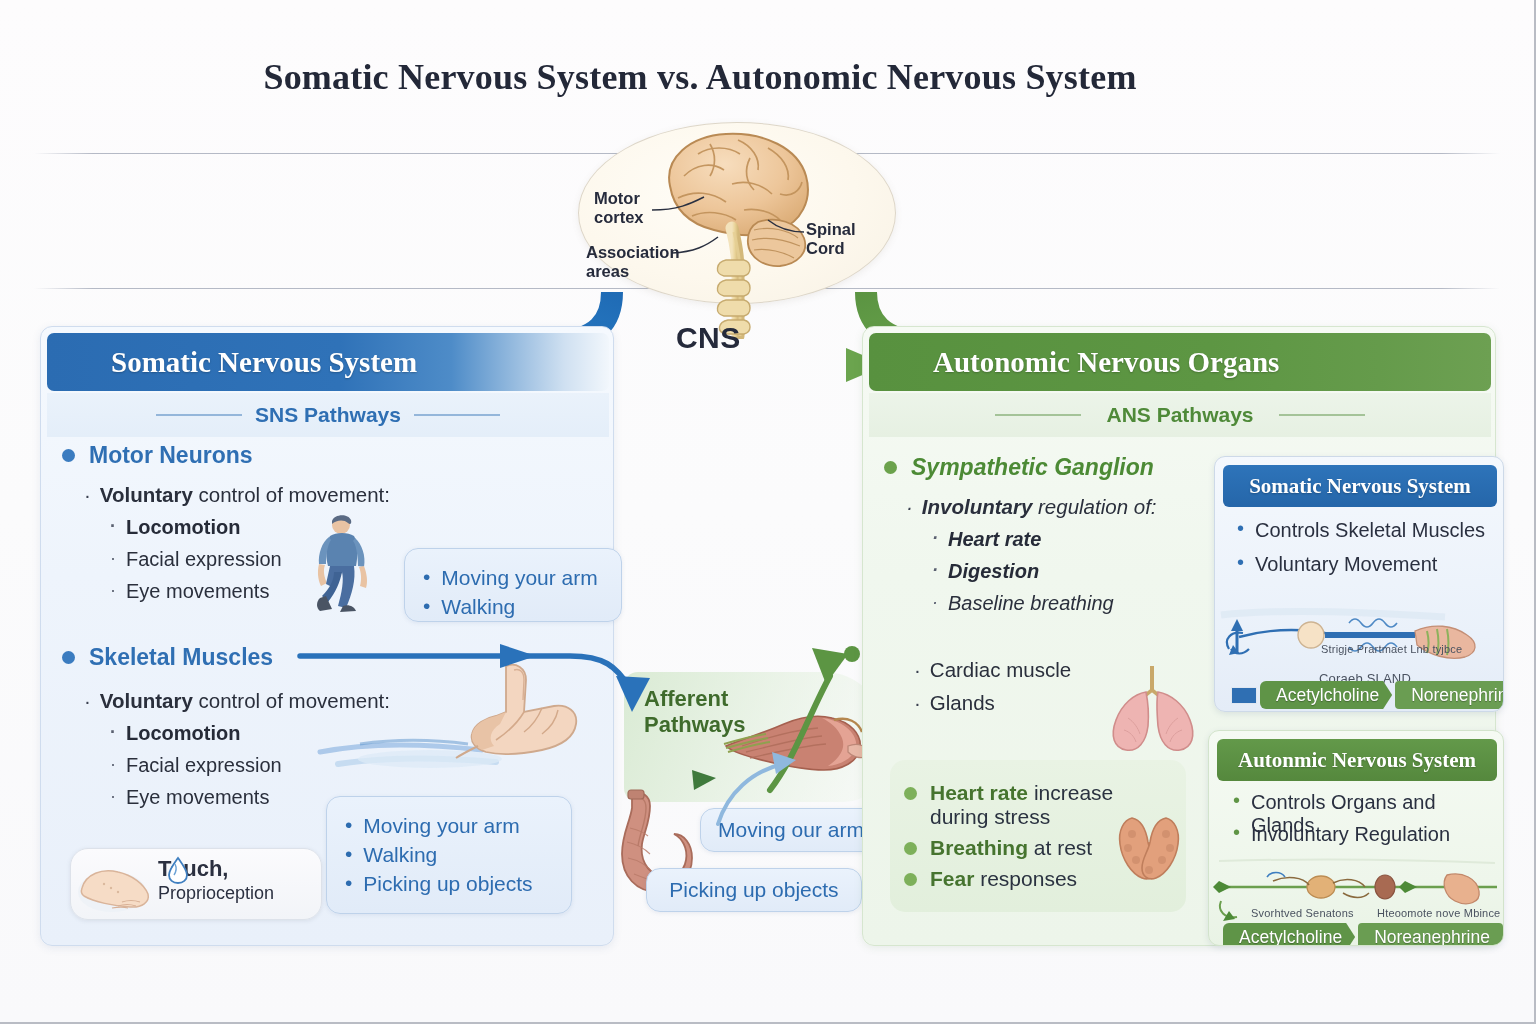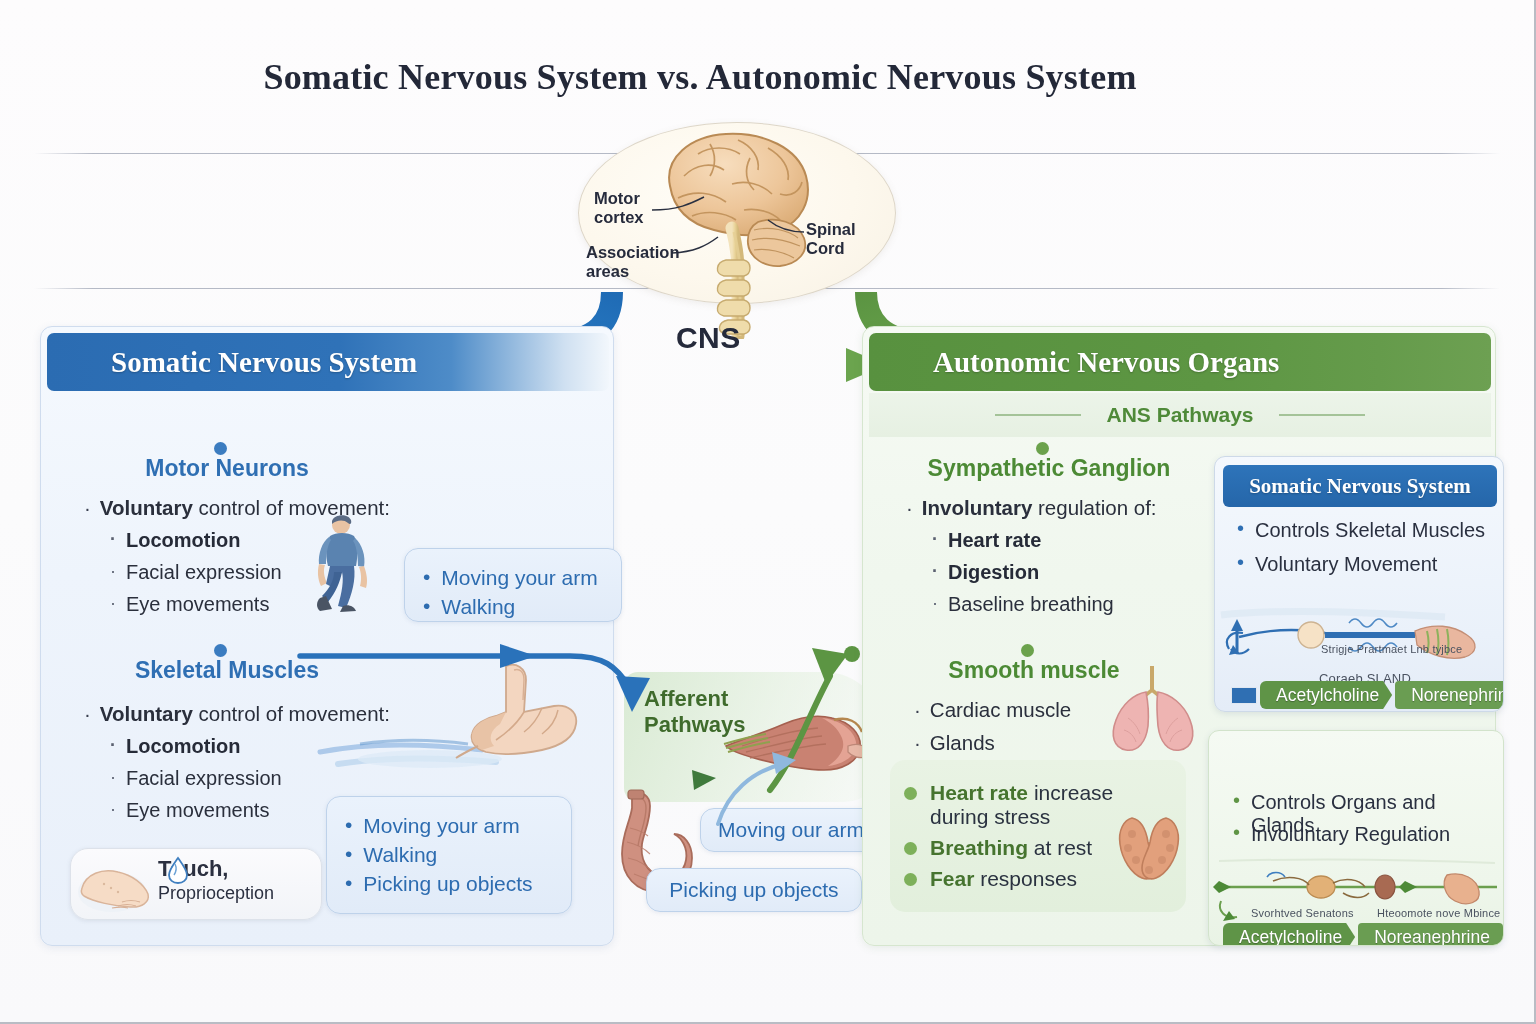--- a/index.html
+++ b/index.html
@@ -110,21 +110,21 @@
   }
   #sns-sub { top: 66px; width: 562px; color: #2f6fb3; background: linear-gradient(180deg,#eaf2fb,#e4eef9); }
   #ans-sub { top: 66px; width: 622px; color: #4f8a39; background: linear-gradient(180deg,#ecf4e9,#e6f0e2); gap: 12px; }
   .sub-band .line { display:inline-block; width: 86px; height: 1.4px; background: currentColor; opacity:.45; margin: 0 13px; }
 
   
   .blk { position: absolute; }
   .h-bullet {
     display: flex; align-items: center;
     font-family: "Liberation Sans", sans-serif;
-    font-weight: bold; font-size: 23px; flex-direction: column;
+    font-weight: bold; font-size: 23px;
   }
   .h-bullet .dot {
     width: 13px; height: 13px; border-radius: 50%;
     margin-right: 14px; flex: none;
   }
   .sns-color { color: #2f6fb3; }
   .sns-dot   { background: #3b7cc0; }
   .ans-color { color: #4c8a35; }
   .ans-dot   { background: #6ba24c; }
 
@@ -374,20 +374,25 @@
     <path d="M612 292 C612 322 596 340 556 342 L470 342" stroke="url(#blueArcG)" stroke-width="22" fill="none" stroke-linecap="butt"></path>
 
     <path d="M866 292 C866 322 884 340 922 342 L1010 342" stroke="url(#greenArcG)" stroke-width="22" fill="none" stroke-linecap="butt"></path>
 
     <path d="M484 365 L852 365" stroke="url(#b2gG)" stroke-width="22" fill="none"></path>
     <path d="M846 348 L886 365 L846 382 Z" fill="#6ba44e"></path>
   </svg>
 
   <div class="panel" id="sns-panel">
     <div class="panel-header" id="sns-header">Somatic Nervous System</div>
+    <div class="sub-band" id="sns-sub">
+      <span class="line"></span>
+      <span>SNS Pathways</span>
+      <span class="line"></span>
+    </div>
   </div>
 
   <div class="blk" style="left:62px; top:442px; width:330px;">
     <div class="h-bullet sns-color">
       <span class="dot sns-dot"></span>
       <span>Motor Neurons</span>
     </div>
     <div class="lvl2" style="margin-left:22px; margin-top:14px;">
       <span class="tick">·</span>
       <span><b>Voluntary</b><span> control of movement:</span></span>
@@ -582,21 +587,21 @@
 
   <div class="panel" id="ans-panel">
     <div class="panel-header" id="ans-header">Autonomic Nervous Organs</div>
     <div class="sub-band" id="ans-sub">
       <span class="line"></span>
       <span>ANS Pathways</span>
       <span class="line"></span>
     </div>
   </div>
 
-  <div class="blk" style="left:884px; top:442px; width:330px;">
+  <div class="blk" style="left:884px; top:454px; width:330px;font-style:italic;">
     <div class="h-bullet ans-color">
       <span class="dot ans-dot"></span>
       <span>Sympathetic Ganglion</span>
     </div>
     <div class="lvl2" style="margin-left:22px; margin-top:14px;">
       <span class="tick">·</span>
       <span><b>Involuntary</b><span> regulation of:</span></span>
     </div>
     <div style="margin-left:48px; margin-top:6px;">
       <div class="lvl3 strong">
@@ -608,24 +613,20 @@
           <span>Digestion</span>
         </div>
       <div class="lvl3">
           <span class="tick">·</span>
           <span>Baseline breathing</span>
         </div>
     </div>
   </div>
 
   <div class="blk" style="left:884px; top:644px; width:300px;">
-    <div class="h-bullet ans-color">
-      <span class="dot ans-dot"></span>
-      <span>Smooth muscle</span>
-    </div>
     <div style="margin-left:30px; margin-top:14px;">
       <div class="lvl2">
           <span class="tick">·</span>
           <span>Cardiac muscle</span>
         </div>
       <div class="lvl2">
           <span class="tick">·</span>
           <span>Glands</span>
         </div>
     </div>
@@ -711,20 +712,21 @@
     <div class="tiny-garble" style="left:104px; top:214px; font-size:13px;">Coraeb SLAND</div>
 
     <div class="nt-badges" style="left:16px; top:224px;">
       <span class="nt-swatch"></span>
       <span class="nt-badge nt-left">Acetylcholine</span>
       <span class="nt-badge nt-right">Norenephrime</span>
     </div>
   </div>
 
   <div class="cmp-card" id="cmp-ans">
+    <div class="cmp-head" id="cmp-ans-head">Autonmic Nervous System</div>
     <div class="cmp-li" style="left:24px; top:60px;">
       <span class="b">•</span>
         <span>Controls Organs and Glands</span>
     </div>
     <div class="cmp-li" style="left:24px; top:92px;">
       <span class="b">•</span>
         <span>Involuntary Regulation</span>
     </div>
 
     <svg class="neuro-strip" style="left:0; top:126px; width:296px; height:70px;" viewBox="0 0 296 70">

